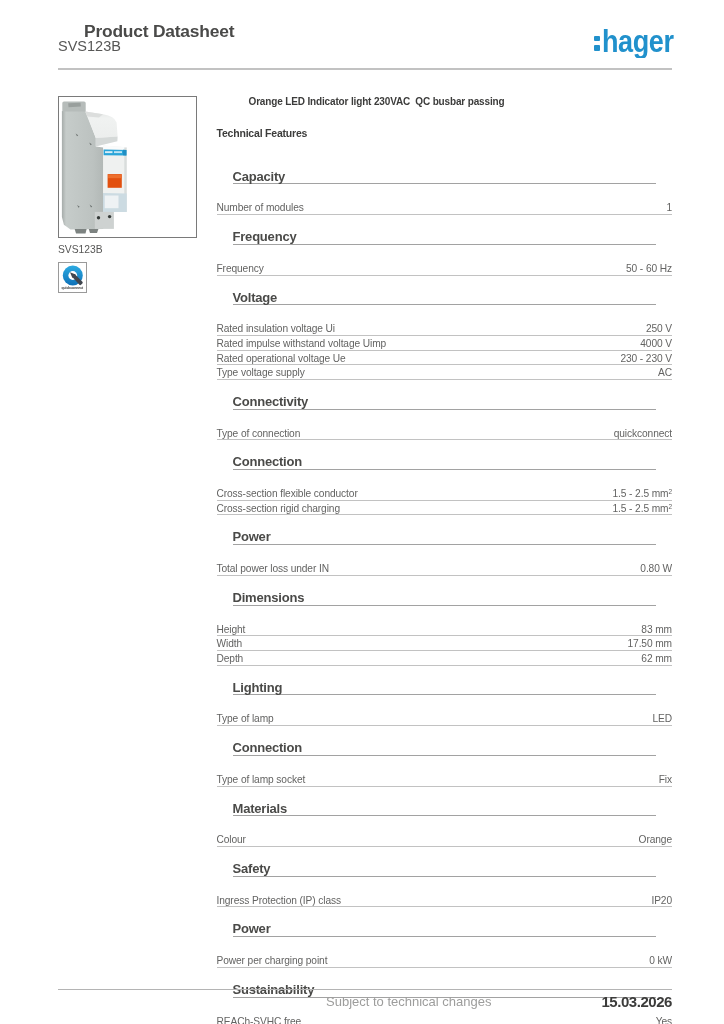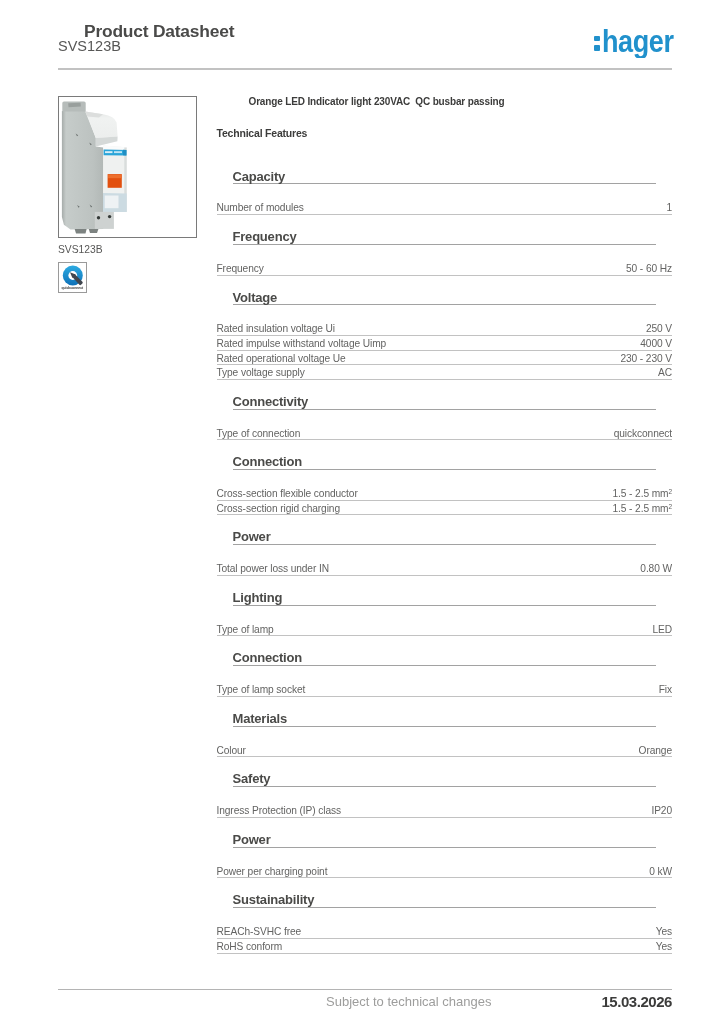--- a/index.html
+++ b/index.html
@@ -166,20 +166,35 @@
   </div>
 
   <div class="sec">
     <h3>Power</h3>
     <div class="row">
         <span>Total power loss under IN</span>
         <span>0.80 W</span>
       </div>
   </div>
 
+  <div class="sec">
+    <h3>Dimensions</h3>
+    <div class="row">
+        <span>Height</span>
+        <span>83 mm</span>
+      </div>
+    <div class="row">
+        <span>Width</span>
+        <span>17.50 mm</span>
+      </div>
+    <div class="row">
+        <span>Depth</span>
+        <span>62 mm</span>
+      </div>
+  </div>
 
   <div class="sec">
     <h3>Lighting</h3>
     <div class="row">
         <span>Type of lamp</span>
         <span>LED</span>
       </div>
   </div>
 
   <div class="sec">

